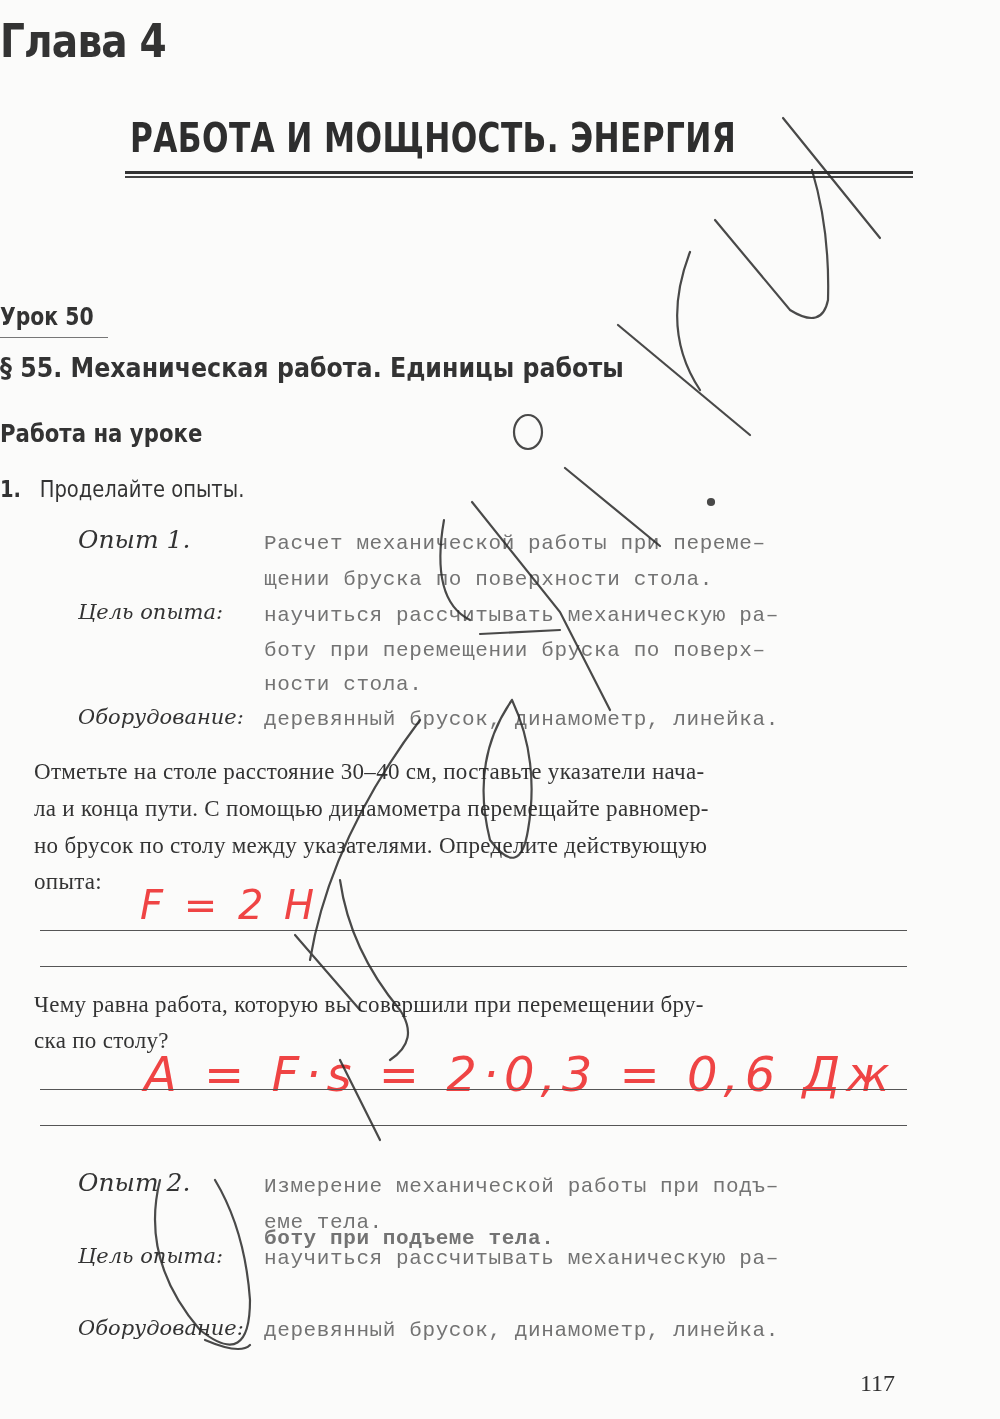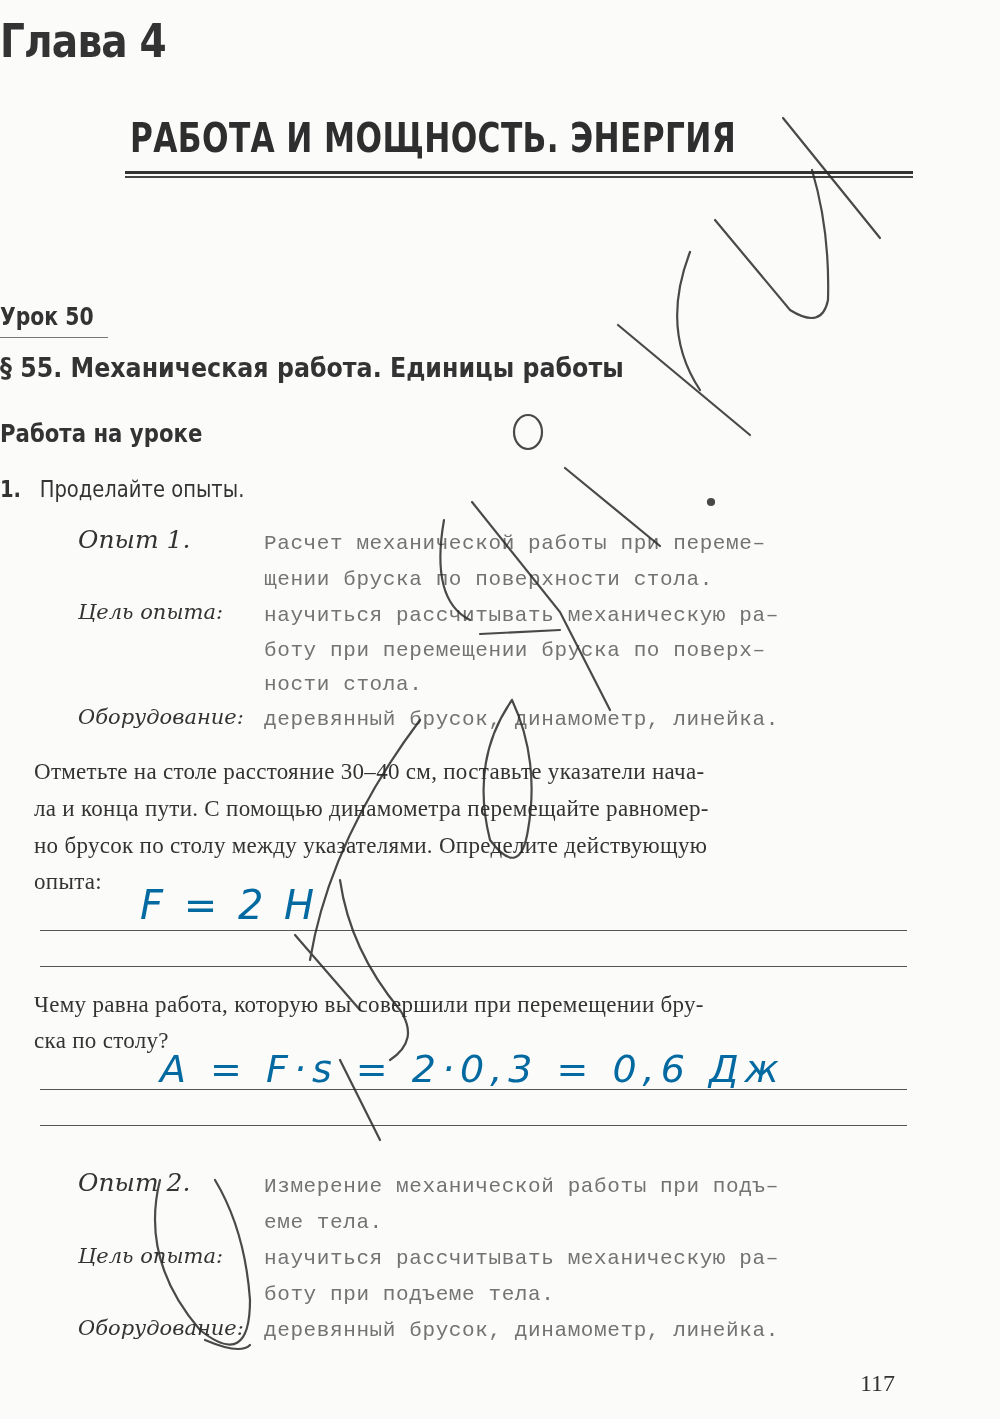--- a/index.html
+++ b/index.html
@@ -26,21 +26,21 @@
     transform: scaleX(0.88); transform-origin: left; }
   .subhead { left: 0; top: 421px; font: bold 25px/1 "DejaVu Sans", sans-serif; color: #333;
     transform: scaleX(0.85); transform-origin: left; }
   .task { left: 0; top: 478px; font: 23px/1 "DejaVu Sans", sans-serif; color: #333;
     transform: scaleX(0.85); transform-origin: left; }
   .task b { font-weight: bold; margin-right: 22px; }
   .script { font: italic 25px/1 "DejaVu Serif", serif; color: #333; }
   .mono { font: 21px/1 "Liberation Mono", monospace; color: #737373; letter-spacing: 0.6px; }
   .serif { font: 23px/1 "Liberation Serif", serif; color: #333; letter-spacing: 0.3px; }
   .write-line { left: 40px; width: 867px; border-top: 1.5px solid #555; }
-  .hand { font: italic 40px/1 "DejaVu Sans", sans-serif; color: #0369a1; letter-spacing: 4px; }
+  .hand { font: italic 40px/1 "DejaVu Sans", sans-serif; color: #ef4444; letter-spacing: 4px; }
   .page-num { left: 860px; top: 1371px; font: 24px/1 "Liberation Serif", serif; color: #333; }
   svg.overlay { position: absolute; left: 0; top: 0; }
 </style>
 </head>
 <body>
 
 <div class="page">
 
   <div class="abs chapter">Глава 4</div>
   <div class="abs big-title">РАБОТА И МОЩНОСТЬ. ЭНЕРГИЯ</div>
@@ -69,30 +69,30 @@
   <div class="abs serif" style="left:34px;top:797px;">ла и конца пути. С помощью динамометра перемещайте равномер-</div>
   <div class="abs serif" style="left:34px;top:870px;">опыта:</div>
 
   <div class="abs hand" style="left:140px;top:885px;">F = 2 Н</div>
   <div class="abs write-line" style="top:930px;"></div>
   <div class="abs write-line" style="top:966px;"></div>
 
   <div class="abs serif" style="left:34px;top:993px;text-align:center;">Чему равна работа, которую вы совершили при перемещении бру-</div>
   <div class="abs serif" style="left:34px;top:1029px;">ска по столу?</div>
 
-  <div class="abs hand" style="left:160px;top:1050px;font-size:38px;letter-spacing:6px;">A = F·s = 2·0,3 = 0,6 Дж</div>
+  <div class="abs hand" style="left:144px;top:1050px;font-size:48px;letter-spacing:6px;">A = F·s = 2·0,3 = 0,6 Дж</div>
   <div class="abs write-line" style="top:1089px;"></div>
   <div class="abs write-line" style="top:1125px;"></div>
 
   <div class="abs script" style="left:78px;top:1170px;">Опыт 2.</div>
   <div class="abs mono" style="left:264px;top:1176px;">Измерение механической работы при подъ–</div>
   <div class="abs mono" style="left:264px;top:1212px;">еме тела.</div>
   <div class="abs script" style="left:78px;top:1246px;font-size:21px;">Цель опыта:</div>
   <div class="abs mono" style="left:264px;top:1248px;">научиться рассчитывать механическую ра–</div>
-  <div class="abs mono" style="left:264px;top:1284px;">боту при подъеме тела.</div>
+  <div class="abs mono" style="left:264px;top:1228px;font-weight:bold;">боту при подъеме тела.</div>
   <div class="abs script" style="left:78px;top:1318px;font-size:21px;">Оборудование:</div>
   <div class="abs mono" style="left:264px;top:1320px;">деревянный брусок, динамометр, линейка.</div>
 
   <div class="abs page-num">117</div>
 
   <svg class="overlay" width="1000" height="1419">
     <g fill="none" stroke="#2a2a2a" stroke-width="2.2" stroke-linecap="round" opacity="0.85">
 
       <path d="M783 118 L880 238"></path>
       <path d="M812 170 Q830 230 828 300 Q822 330 790 310 L715 220"></path>

